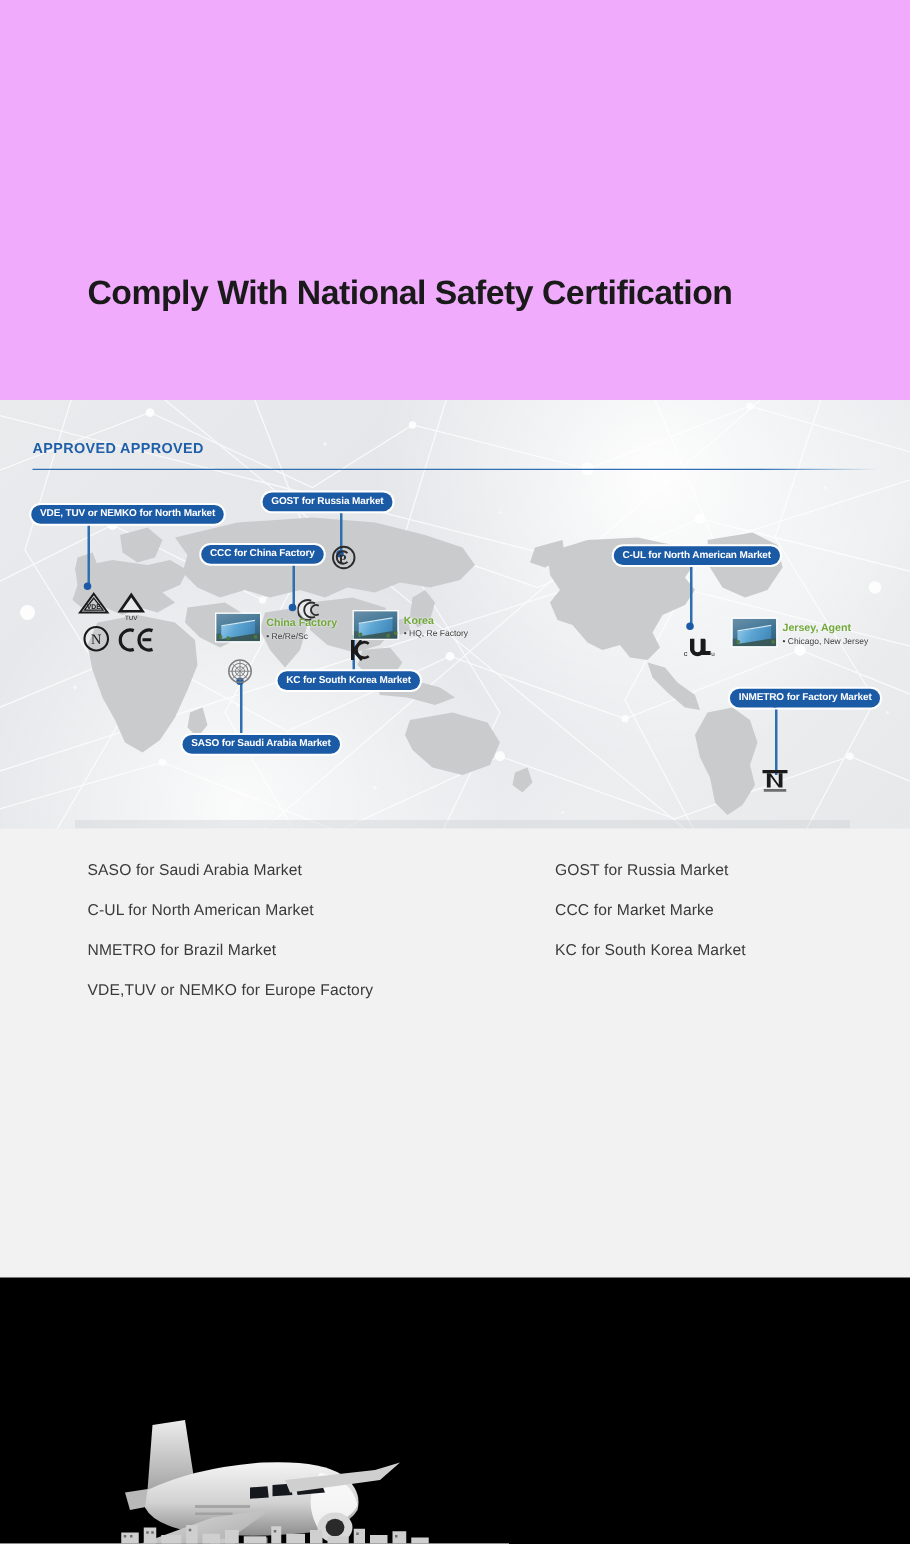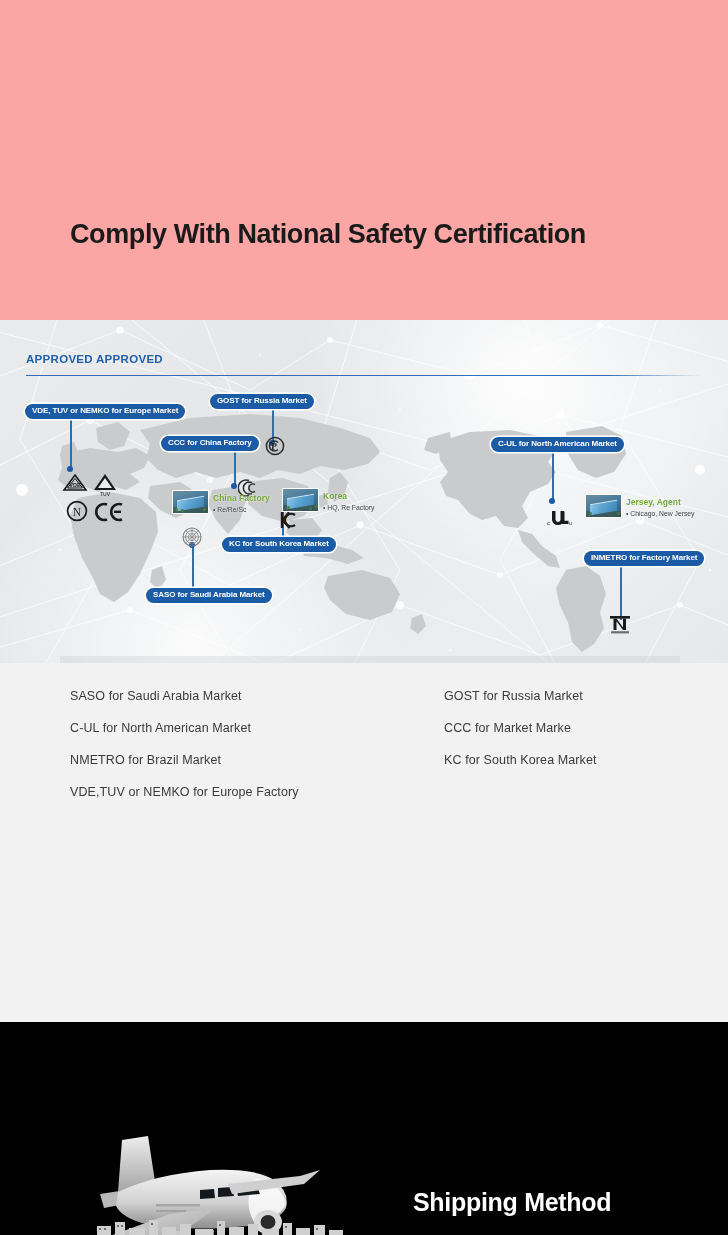--- a/index.html
+++ b/index.html
@@ -7,21 +7,21 @@
   html,body{
     width:728px;
     background:#f2f2f2;
     font-family:"Liberation Sans", sans-serif;
   }
   .page{ position:relative; width:728px; height:1235px; overflow:hidden; background:#f2f2f2; }
 
   
   .heading-block{
     position:absolute; left:0; top:0; width:728px; height:320px;
-    background:#fca5a5;
+    background:#f0abfc;
   }
   .heading-title{
     position:absolute; left:70px; top:219px;
     font-size:27px; font-weight:bold; color:#1a1a1a;
     letter-spacing:-0.4px; white-space:nowrap;
     font-family:"Liberation Sans", sans-serif;
   }
 
   
   .map-section{
@@ -251,21 +251,21 @@
         <path d="M412 298 L422 294 L426 306 L418 314 L410 308 Z"></path>
 
         <path d="M60 336 L680 336 L680 343 L60 343 Z" opacity="0.35"></path>
       </g>
     </svg>
   </div>
 
   <div class="approved-licenses">APPROVED APPROVED</div>
   <div class="approved-rule"></div>
 
-  <div class="pill" style="left:25px; top:404px;">VDE, TUV or NEMKO for Europe Market</div>
+  <div class="pill" style="left:25px; top:404px;">VDE, TUV or NEMKO for North Market</div>
   <div class="leader" style="left:70px; top:417px; height:53px;"></div>
   <div class="dot" style="left:67px; top:466px;"></div>
 
   <div class="pill" style="left:210px; top:394px;">GOST for Russia Market</div>
   <div class="leader" style="left:272px; top:407px; height:37px;"></div>
   <div class="dot" style="left:269px; top:440px;"></div>
 
   <div class="pill" style="left:161px; top:436px;">CCC for China Factory</div>
   <div class="leader" style="left:234px; top:449px; height:38px;"></div>
   <div class="dot" style="left:231px; top:483px;"></div>
@@ -513,16 +513,15 @@
           <rect x="9" y="10" width="2" height="2"></rect>
         <rect x="22" y="7" width="2" height="2"></rect>
           <rect x="26" y="7" width="2" height="2"></rect>
         <rect x="56" y="5" width="2" height="2"></rect>
           <rect x="124" y="6" width="2" height="2"></rect>
         <rect x="190" y="8" width="2" height="2"></rect>
           <rect x="221" y="10" width="2" height="2"></rect>
       </g>
     </svg>
 
-    <div class="shipping-title" style="position:absolute; left:413px; top:166px;">Shipping Method</div>
   </div>
 
 </div>
 
 </body></html>

